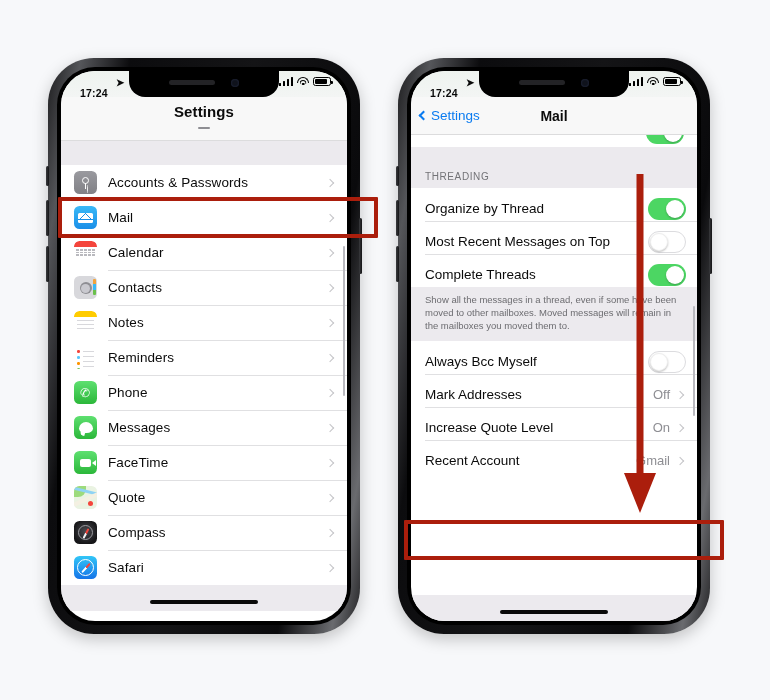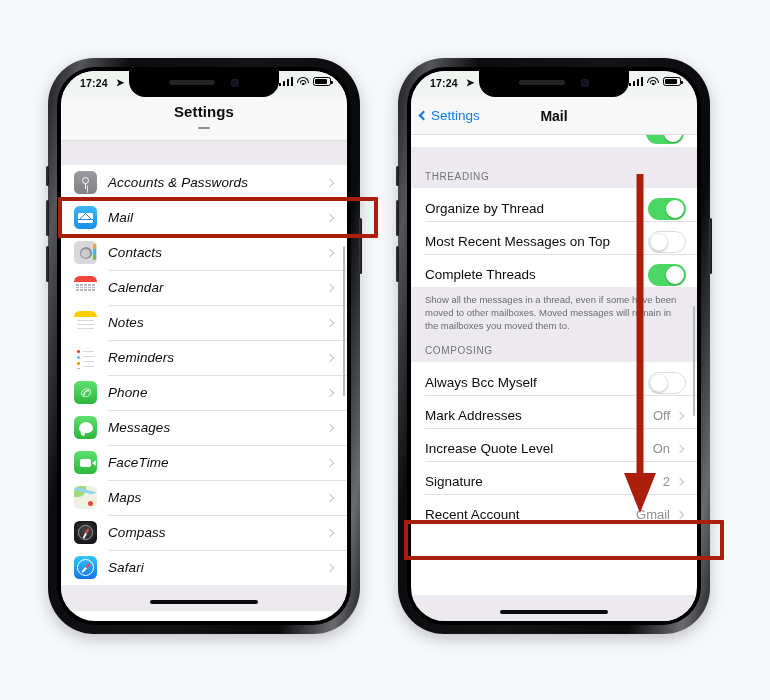--- a/index.html
+++ b/index.html
@@ -55,21 +55,21 @@
   .speaker { width: 46px; height: 5px; border-radius: 3px; background: #232326; margin-top:-3px;}
   .cam { width: 8px; height: 8px; border-radius: 50%; background: #10131c; margin-top:-3px;
          box-shadow: inset 0 0 2px #2b3552; }
 
   
   .statusbar {
     height: 26px; position: relative;
     background: linear-gradient(180deg,#eef3ef 0%,#f3f5f4 100%);
     font-size: 10.5px; font-weight: bold; color: #0a0a0a;
   }
-  .sb-time { position: absolute; left: 19px; top: 6px; letter-spacing:.2px; }
+  .sb-time { position: absolute; left: 19px; top: 16px; letter-spacing:.2px; }
   .sb-loc  { position: absolute; left: 55px; top: 6px; font-size: 10px; }
   .sb-right { position: absolute; right: 16px; top: 6px; display: flex; align-items: center; gap: 4px; }
   .bars { display: flex; align-items: flex-end; gap: 1.5px; height: 9px; }
   .bars i { display:block; width: 2.5px; background: #000; border-radius: .5px; }
   .bars i:nth-child(1){height:3px}.bars i:nth-child(2){height:5px}
   .bars i:nth-child(3){height:7px}.bars i:nth-child(4){height:9px}
   .wifi { position: relative; width: 12px; height: 9px; }
   .wifi span { position: absolute; left:50%; transform: translateX(-50%);
                border: 1.6px solid #000; border-bottom: none; border-radius: 14px 14px 0 0; }
   .wifi span:nth-child(1){ width:12px;height:6px;top:0 }
@@ -87,21 +87,21 @@
     padding-top: 6px; height: 44px;
     border-bottom: 1px solid #dcdcdd;
   }
   .navbar-lg .title { font-size: 15px; font-weight: bold; color: #0b0b0b; letter-spacing:.1px; }
   .navbar-lg .searchstub {
     width: 12px; height: 2px; background: #8e8e93; border-radius: 1px;
     margin: 7px auto 0;
   }
   .group-gap { height: 24px; background: #eceaee; }
 
-  .list { background: #14b8a6; font-style: italic; }
+  .list { background: #14b8a6; }
   .row {
     display: flex; align-items: center; height: 35px;
     padding: 0 11px 0 13px; position: relative; background: #fff;
   }
   .row + .row::before {
     content:''; position: absolute; left: 47px; right: 0; top: 0; height: 1px; background: #e0e0e2;
   }
   .ico { width: 23px; height: 23px; border-radius: 5.5px; flex: 0 0 auto;
          position: relative; overflow: hidden; }
   .row .label { margin-left: 11px; font-size: 13.5px; color: #0b0b0b; letter-spacing:.1px; }
@@ -274,51 +274,51 @@
           <div class="row">
             <span class="ico ic-mail">
                 <span class="env"></span>
               </span>
             <span class="label">Mail</span>
             <span class="spacer"></span>
               <span class="chev"></span>
           </div>
 
           <div class="row">
+            <span class="ico ic-cal">
+              <span class="top" style="display:block"></span>
+              <span class="grid" style="display:grid">
+                  <i></i>
+                  <i></i>
+                  <i></i>
+                  <i></i>
+                  <i></i>
+                  <i></i>
+                  <i></i>
+                  <i></i>
+                  <i></i>
+                  <i></i>
+                  <i></i>
+                  <i></i>
+                  <i></i>
+                  <i></i>
+                  <i></i>
+                </span>
+            </span>
+            <span class="label">Calendar</span>
+            <span class="spacer"></span>
+              <span class="chev"></span>
+          </div>
+
+          <div class="row">
             <span class="ico ic-contacts">
                 <span class="p"></span>
                 <span class="tab"></span>
               </span>
             <span class="label">Contacts</span>
-            <span class="spacer"></span>
-              <span class="chev"></span>
-          </div>
-
-          <div class="row">
-            <span class="ico ic-cal">
-              <span class="top" style="display:block"></span>
-              <span class="grid" style="display:grid">
-                  <i></i>
-                  <i></i>
-                  <i></i>
-                  <i></i>
-                  <i></i>
-                  <i></i>
-                  <i></i>
-                  <i></i>
-                  <i></i>
-                  <i></i>
-                  <i></i>
-                  <i></i>
-                  <i></i>
-                  <i></i>
-                  <i></i>
-                </span>
-            </span>
-            <span class="label">Calendar</span>
             <span class="spacer"></span>
               <span class="chev"></span>
           </div>
 
           <div class="row">
             <span class="ico ic-notes">
               <span class="top" style="display:block"></span>
                 <span class="ln" style="display:block"></span>
             </span>
             <span class="label">Notes</span>
@@ -373,21 +373,21 @@
               <span class="chev"></span>
           </div>
 
           <div class="row">
             <span class="ico ic-maps">
               <span class="grn"></span>
                 <span class="road2"></span>
                 <span class="road"></span>
                 <span class="pin"></span>
             </span>
-            <span class="label">Maps</span>
+            <span class="label">Quote</span>
             <span class="spacer"></span>
               <span class="chev"></span>
           </div>
 
           <div class="row">
             <span class="ico ic-comp">
                 <span class="ring">
                   <span class="ndl"></span>
                 </span>
               </span>
@@ -485,45 +485,38 @@
         <div class="r-row">
           <span class="label">Complete Threads</span>
           <span class="spacer"></span>
           <span class="toggle on">
               <span class="knob"></span>
             </span>
         </div>
 
         <div class="footnote">Show all the messages in a thread, even if some have been moved to other mailboxes. Moved messages will remain in the mailboxes you moved them to.</div>
 
-        <div class="sec-hdr">COMPOSING</div>
 
         <div class="r-row">
           <span class="label">Always Bcc Myself</span>
           <span class="spacer"></span>
           <span class="toggle off">
               <span class="knob"></span>
             </span>
         </div>
         <div class="r-row">
           <span class="label">Mark Addresses</span>
           <span class="spacer"></span>
           <span class="rowval">Off</span>
           <span class="chev"></span>
         </div>
         <div class="r-row">
           <span class="label">Increase Quote Level</span>
           <span class="spacer"></span>
           <span class="rowval">On</span>
-          <span class="chev"></span>
-        </div>
-        <div class="r-row">
-          <span class="label">Signature</span>
-          <span class="spacer"></span>
-          <span class="rowval">2</span>
           <span class="chev"></span>
         </div>
         <div class="r-row">
           <span class="label">Recent Account</span>
           <span class="spacer"></span>
           <span class="rowval">Gmail</span>
           <span class="chev"></span>
         </div>
 
         <div class="scrollbar" style="top:235px;height:110px"></div>

